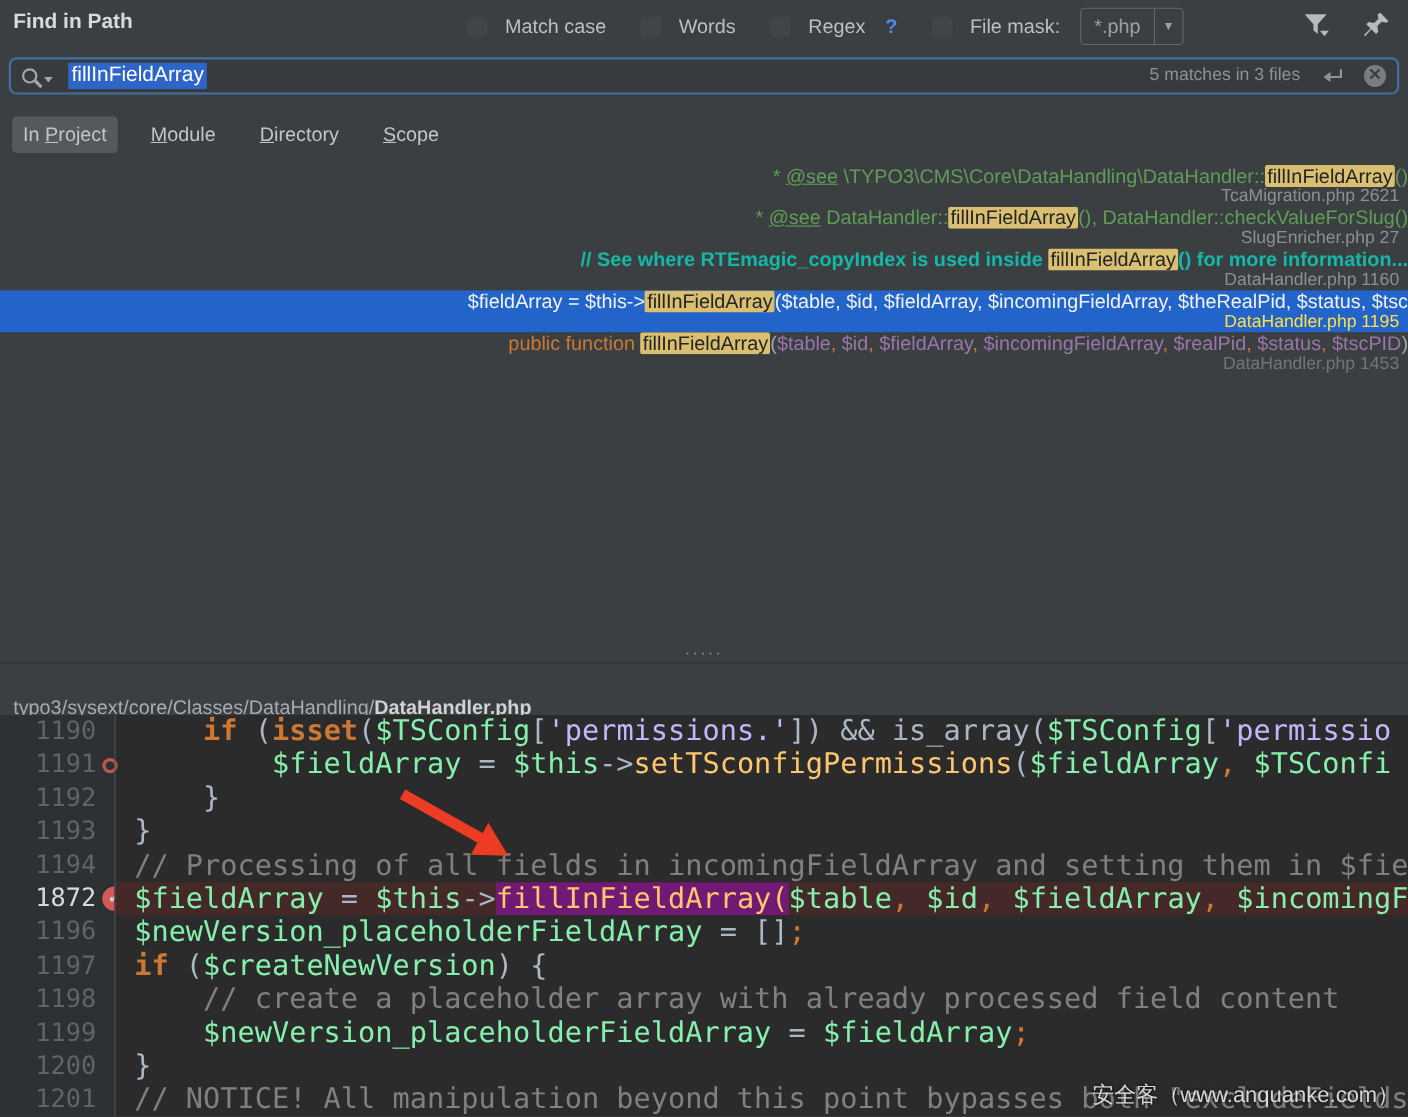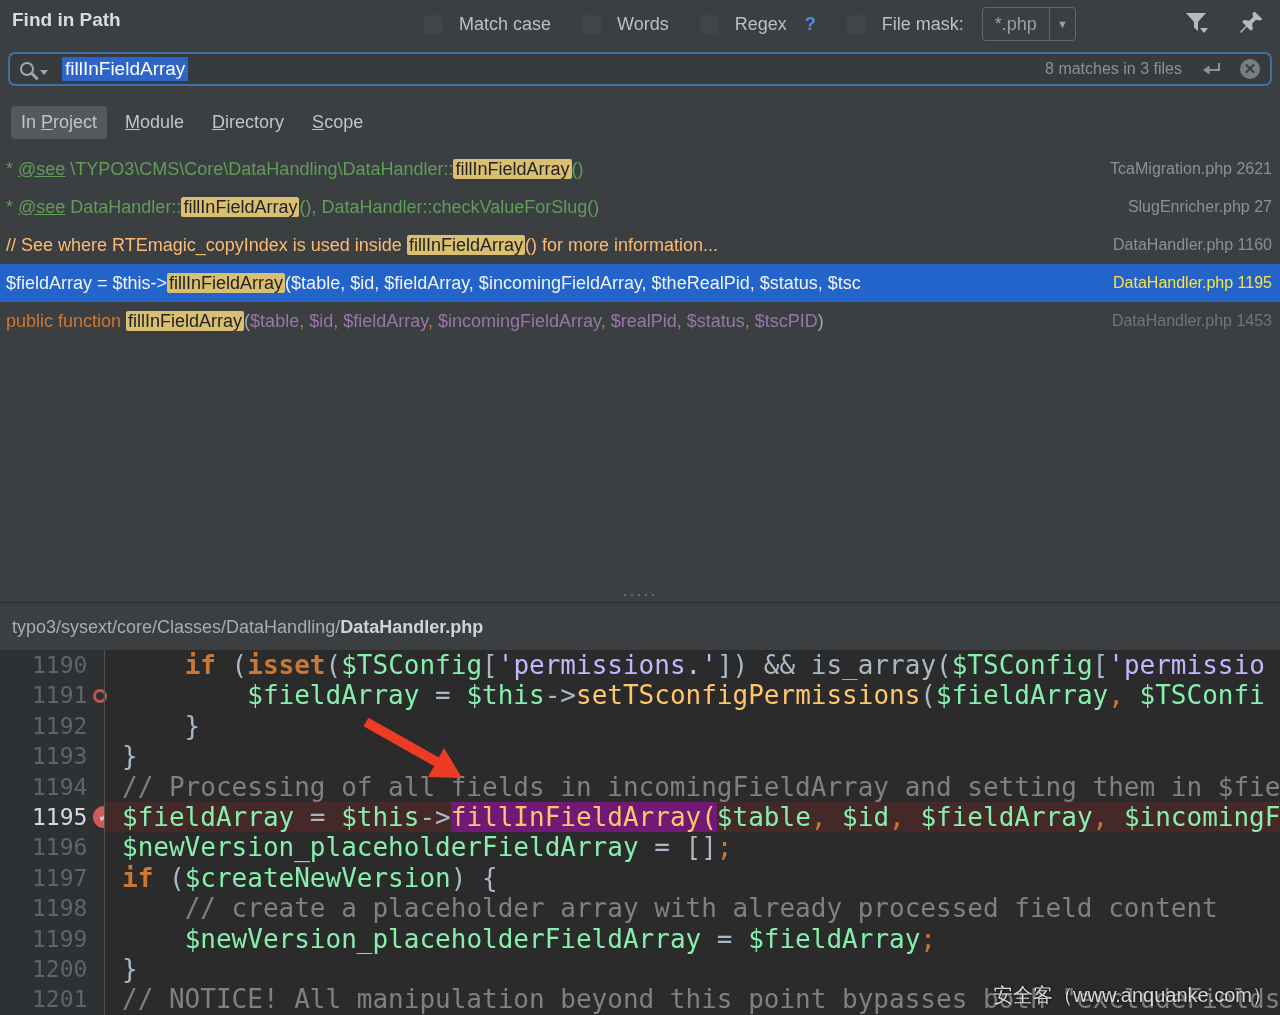--- a/index.html
+++ b/index.html
@@ -28,39 +28,39 @@
     display:flex; align-items:center; padding:0 10px; }
   .mag-wrap { display:flex; align-items:center; margin-right:14px; }
   .mag { width:14px; height:14px; border:2.5px solid #A3A7AA; border-radius:50%; position:relative; }
   .mag::after { content:""; position:absolute; width:8px; height:2.5px; background:#A3A7AA; transform:rotate(45deg); right:-7px; bottom:-3px; }
   .mag-caret { width:0; height:0; border-left:4px solid transparent; border-right:4px solid transparent; border-top:5px solid #A3A7AA; margin-left:6px; margin-top:6px; }
   .query-sel { background:#2E65C9; color:#FFFFFF; font-size:19px; padding:1px 3px; }
   .search-right { margin-left:auto; display:flex; align-items:center; gap:18px; }
   .summary { font-size:16px; color:#8C9196; }
   .close-btn { width:20px; height:20px; border-radius:50%; background:#797D80; color:#3A3D3F; font-size:15px; font-weight:bold; text-align:center; line-height:19px; }
   
-  .tabs { position:absolute; top:106px; left:11px; display:flex; align-items:center; gap:8px; font-size:18px; }
+  .tabs { position:absolute; top:106px; left:11px; display:flex; align-items:center; gap:20px; font-size:18px; }
   .tab { padding:6px 10px; color:#C2C4C6; cursor:default; }
   .tab.selected { background:#56595B; border-radius:4px; }
   
   .results { position:absolute; top:150px; left:0; right:0; }
-  .rrow { display:flex; align-items:center; height:38px; font-size:18px; padding-left:6px; }
+  .rrow { display:flex; align-items:flex-end; height:38px; font-size:18px; padding-left:6px;flex-direction:column; }
   .rrow.sel { background:#2364CA; }
   .rtext { flex:1; white-space:pre; overflow:hidden; }
   .rfile { flex:none; padding:0 8px 0 4px; color:#8C9094; font-size:16px; }
   .rrow.sel .rfile { color:#fde047; }
   .rrow:last-child .rfile { color:#717579; }
   .t-g { color:#5F9D58; } .t-gu { color:#5F9D58; text-decoration:underline; }
   .t-hl { background:#D9BF6F; color:#222426; border-radius:2px; padding:0 2px; }
-  .t-gy { color:#fdba74; } .t-w { color:#F0F2F4; }
+  .t-gy { color:#14b8a6;font-weight:bold; } .t-w { color:#F0F2F4; }
   .t-or { color:#CC7832; } .t-pu { color:#9876AA; } .t-dm { color:#A4A7AA; }
   
   .splitter-dots { position:absolute; top:588px; left:605px; width:70px; text-align:center; color:#8A8D8F; font-size:15px; letter-spacing:2px; line-height:12px; }
   .preview-header { position:absolute; top:602px; left:0; right:0; height:48px; background:#3C3F41; border-top:1px solid #2B2D2F; }
-  .path { position:absolute; left:12px; top:0; line-height:48px; font-size:18px; color:#A8ACAF; }
+  .path { position:absolute; left:12px; top:16px; line-height:48px; font-size:18px; color:#A8ACAF; }
   .path b { color:#D0D3D6; }
   
   .editor { position:absolute; top:650px; left:0; right:0; bottom:0; background:#2B2B2B;
     font-family:"DejaVu Sans Mono", monospace; font-size:26px; }
   .cline { display:flex; height:30.4px; line-height:30.4px; }
   .gutter { width:104px; flex:none; display:flex; background:#2E3133;padding-left:32px; }
   .lnum { width:62px; text-align:right; padding-right:6px; color:#5F6468; font-size:23px; }
   .cline.current .lnum { color:#D6D9DB; }
   .marker { width:42px; display:flex; align-items:center; justify-content:center; }
   .ccode { flex:1; border-left:1px solid #505355; padding-left:17px; white-space:pre; overflow:hidden; }
@@ -117,21 +117,21 @@
   </span>
 </div>
 
 <div class="search-box">
   <span class="mag-wrap">
     <span class="mag"></span>
     <span class="mag-caret"></span>
   </span>
   <span class="query-sel">fillInFieldArray</span>
   <span class="search-right">
-    <span class="summary">8 matches in 3 files</span>
+    <span class="summary">5 matches in 3 files</span>
     <span class="icon-btn">
       <svg width="22" height="16" viewBox="0 0 22 16">
         <path d="M19 2 v7 H7" fill="none" stroke="#8F9396" stroke-width="2"></path>
         <path d="M9.5 4.5 L3 9 l6.5 4.5 z" fill="#8F9396"></path>
       </svg>
     </span>
     <span class="close-btn">✕</span>
   </span>
 </div>
 
@@ -204,21 +204,21 @@
       </div>
       <div class="cline">
         <div class="gutter">
           <div class="lnum">1194</div>
           <div class="marker"></div>
         </div>
         <div class="ccode"><span class="t-c">// Processing of all fields in incomingFieldArray and setting them in $fieldArray</span></div>
       </div>
       <div class="cline current">
         <div class="gutter">
-          <div class="lnum">1195</div>
+          <div class="lnum">1872</div>
           <div class="marker">
             <span class="bp-check">✓</span>
           </div>
         </div>
         <div class="ccode"><span class="t-v">$fieldArray</span><span class="t-d"> = </span><span class="t-v">$this</span><span class="t-d">-&gt;</span><span class="t-hf">fillInFieldArray(</span><span class="t-v">$table</span><span class="t-p">,</span><span class="t-d"> </span><span class="t-v">$id</span><span class="t-p">,</span><span class="t-d"> </span><span class="t-v">$fieldArray</span><span class="t-p">,</span><span class="t-d"> </span><span class="t-v">$incomingFieldArray</span></div>
       </div>
       <div class="cline">
         <div class="gutter">
           <div class="lnum">1196</div>
           <div class="marker"></div>

